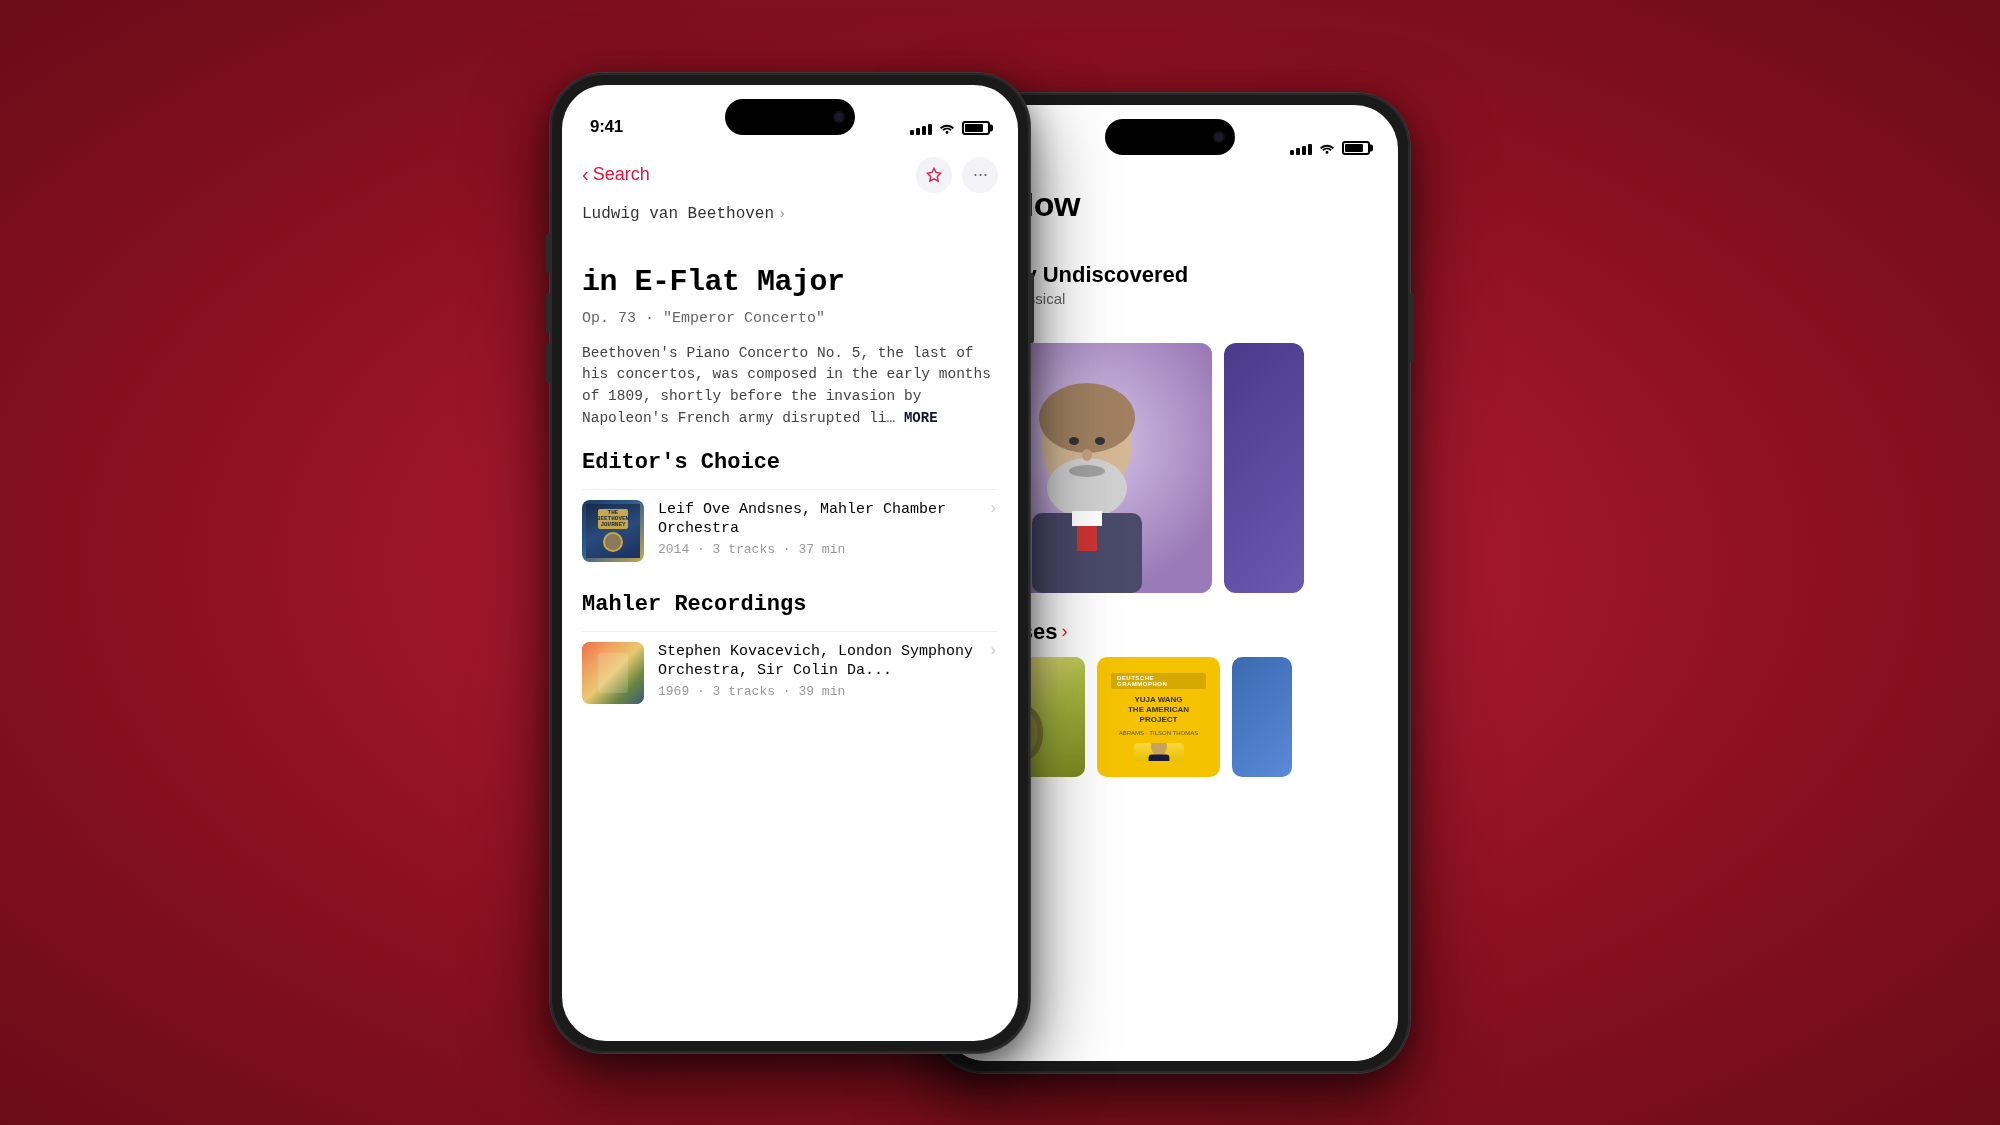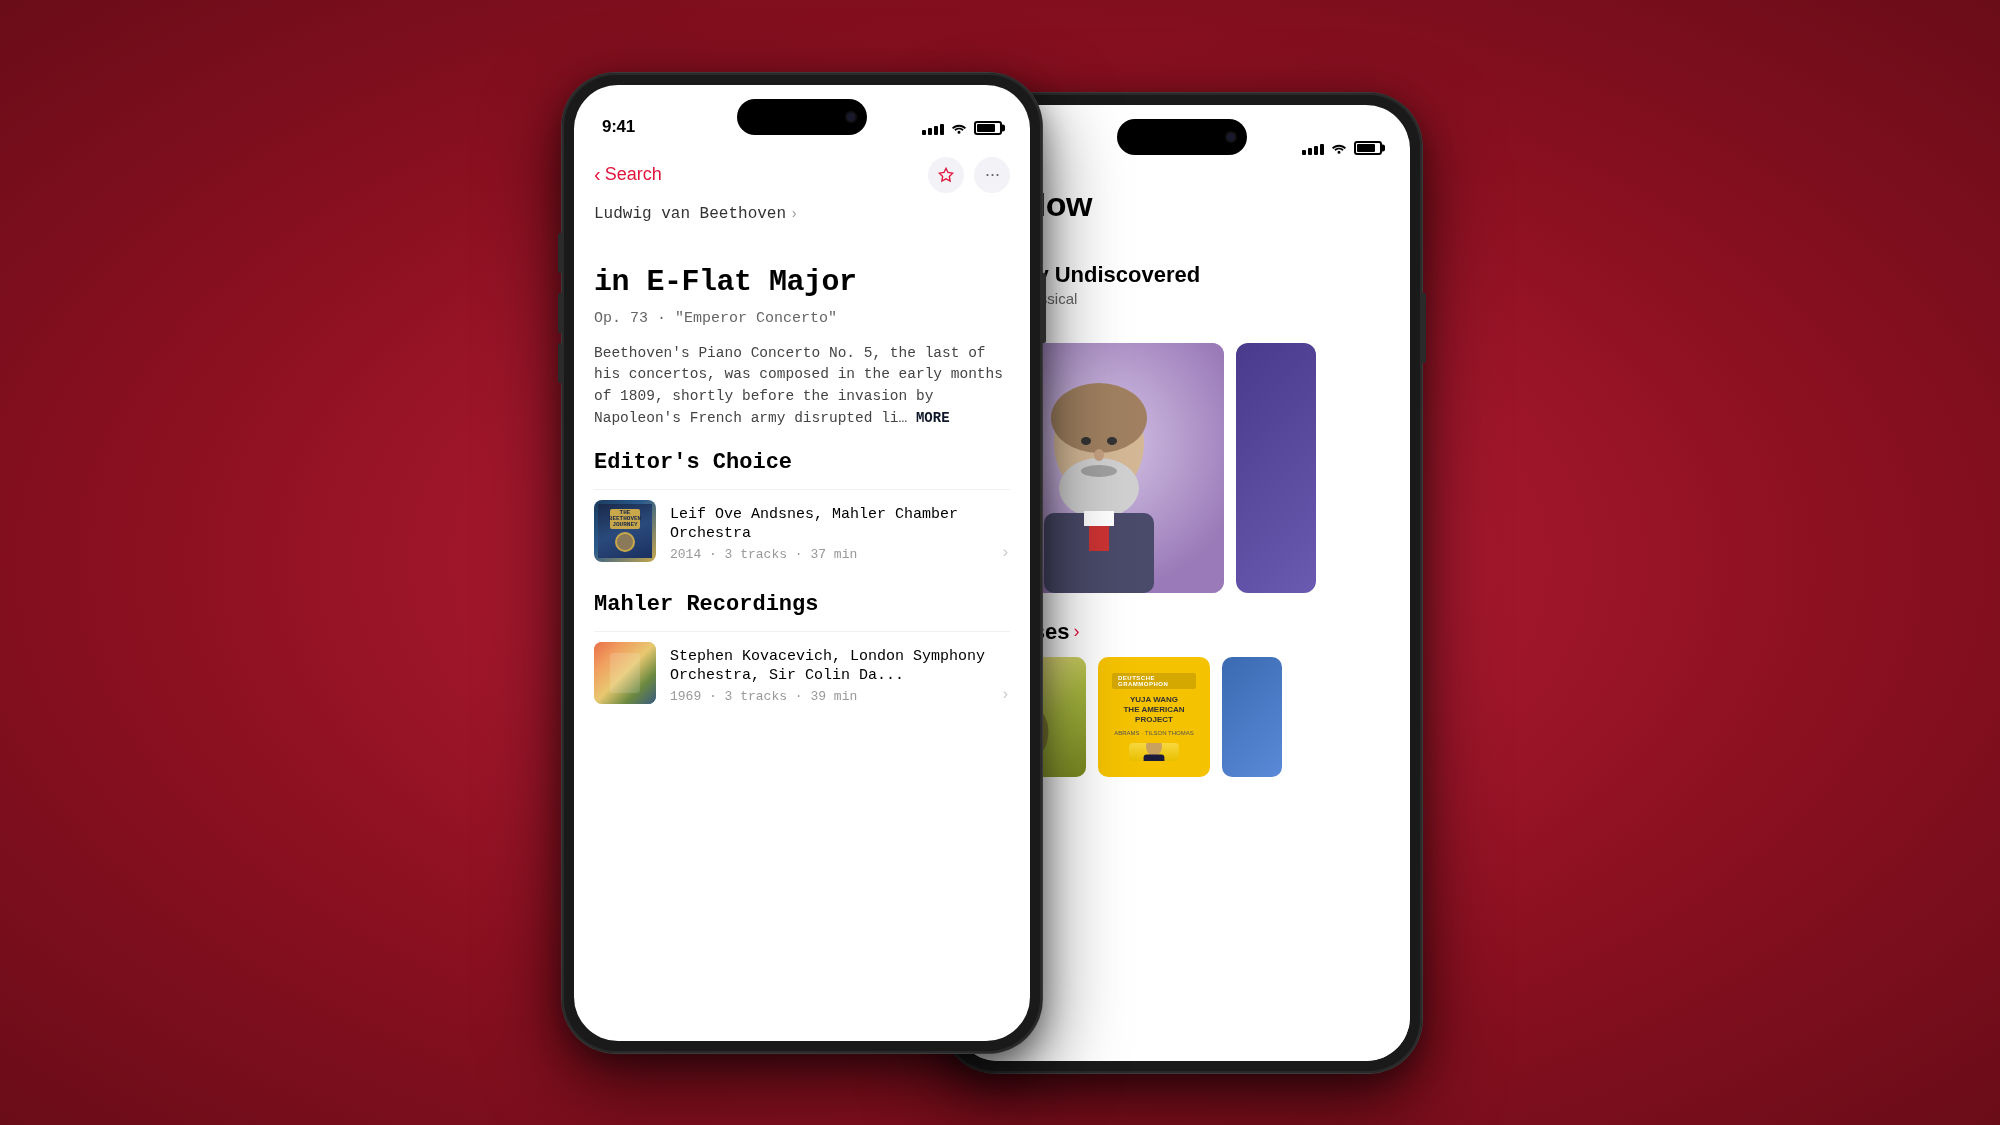--- a/index.html
+++ b/index.html
@@ -28,21 +28,20 @@
     
     .phone {
       position: absolute;
       border-radius: 54px;
       background: #1a1a1a;
       box-shadow: 
         0 0 0 1px #3a3a3a,
         inset 0 0 0 2px #2a2a2a,
         0 30px 80px rgba(0,0,0,0.6),
         0 10px 30px rgba(0,0,0,0.4);
-      margin-left: 12px;
     }
 
     .phone-left {
       width: 480px;
       height: 980px;
       left: 50px;
       top: 10px;
       z-index: 2;
     }
 
@@ -289,21 +288,21 @@
 
     .section-title {
       font-size: 22px;
       font-weight: 700;
       color: #000;
       margin: 20px 0 14px;
     }
 
     .recording-item {
       display: flex;
-      align-items: flex-end;
+      align-items: flex-start;
       gap: 14px;
       padding: 10px 0;
       border-top: 1px solid #f0f0f0;
     }
 
     .album-art {
       width: 62px;
       height: 62px;
       border-radius: 8px;
       overflow: hidden;
@@ -442,21 +441,21 @@
       color: #e0143c;
       font-size: 18px;
     }
 
     .releases-row {
       display: flex;
       gap: 12px;
     }
 
     .release-item {
-      width: 112px;
+      width: 123px;
       height: 120px;
       border-radius: 10px;
       overflow: hidden;
       flex-shrink: 0;
     }
 
     .release-greenish {
       background: linear-gradient(135deg, #8bc34a, #c5d86d, #f0e080);
       display: flex;
       align-items: center;

